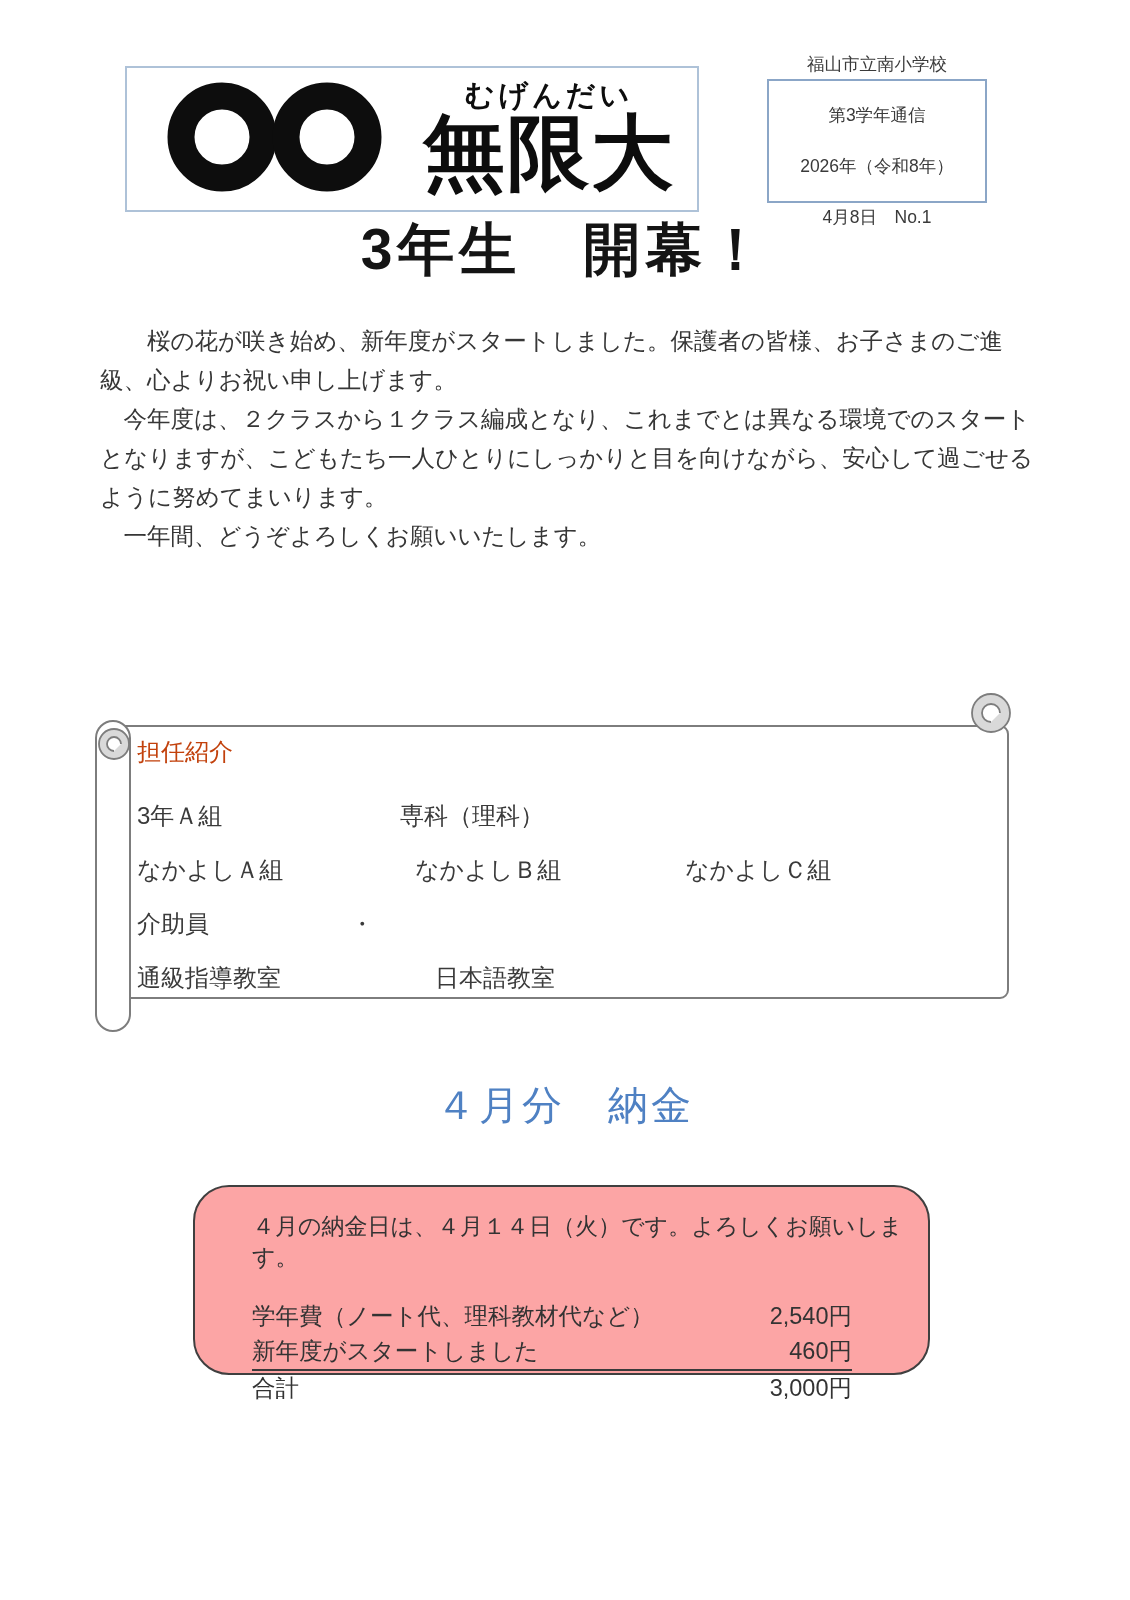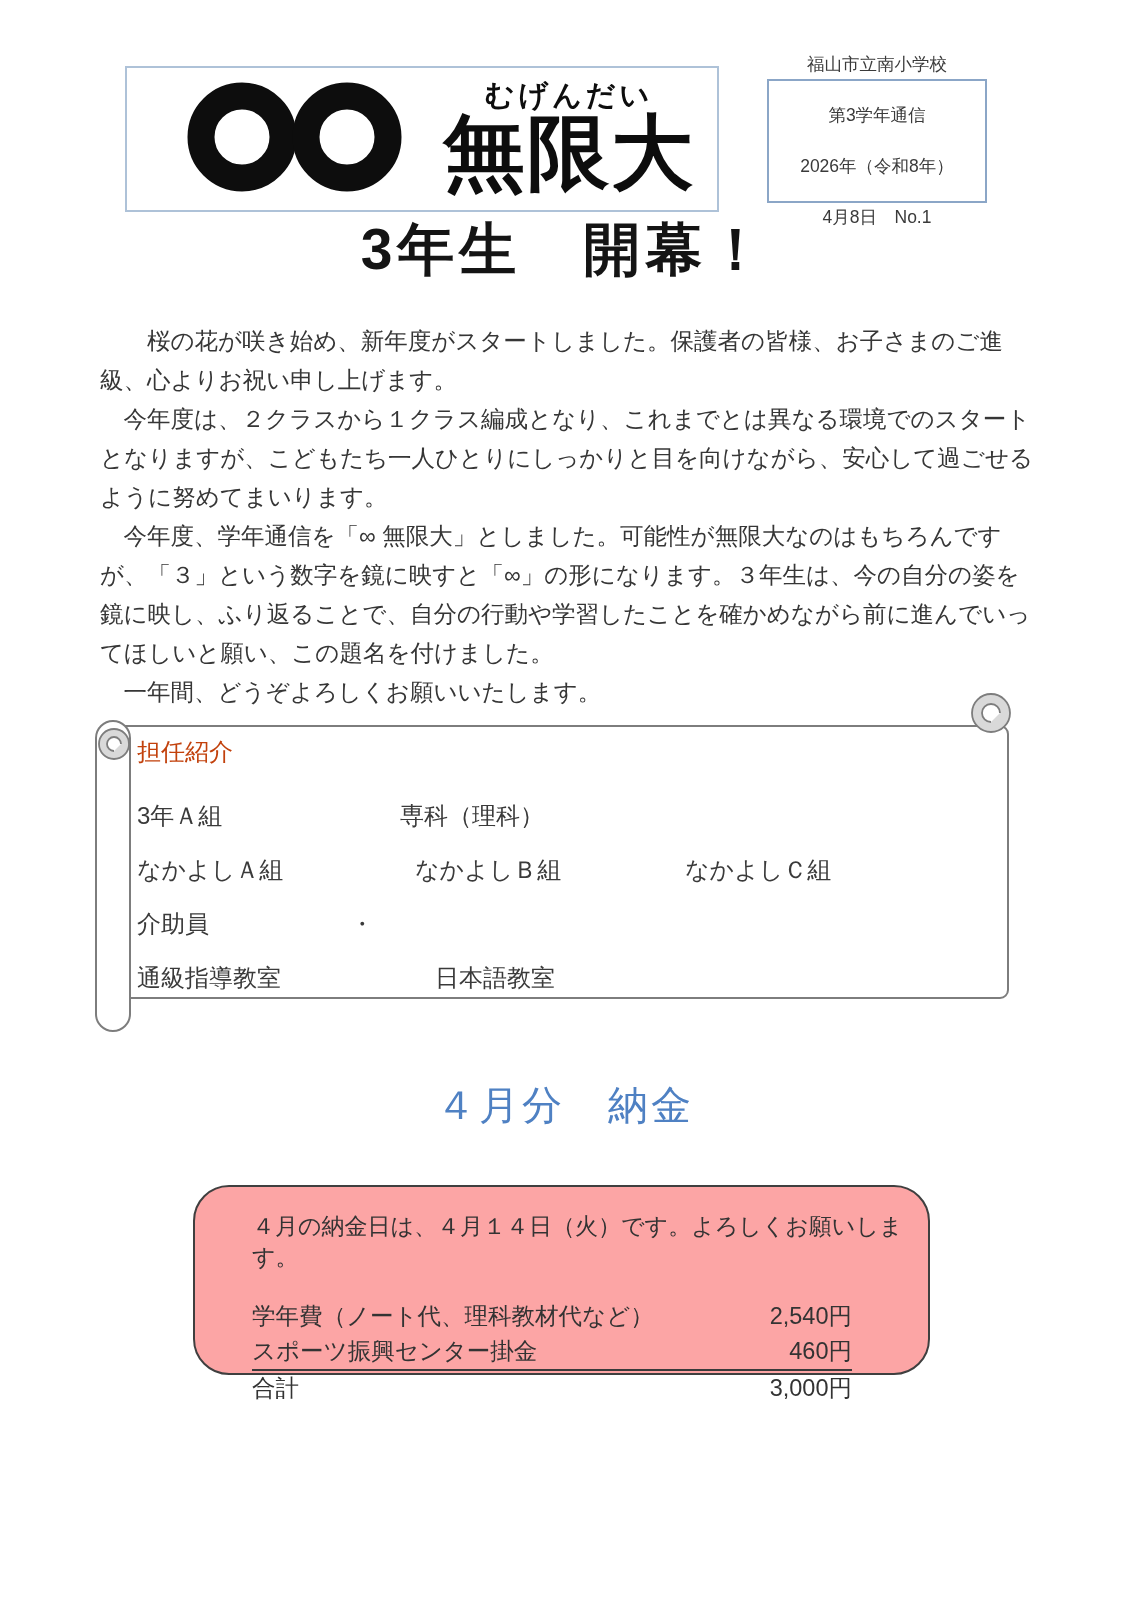--- a/index.html
+++ b/index.html
@@ -6,21 +6,21 @@
   body{
     width:1130px;height:1600px;position:relative;background:#ffffff;
     font-family:"Liberation Sans","DejaVu Sans",sans-serif;
     color:#353535;overflow:hidden;
   }
   .abs{position:absolute;}
 
   
   .logo-box{
     left:125px;top:66px;width:570px;height:142px;
-    border:2px solid #aec2d8;display:flex;align-items:center;background:#fff;padding-left:20px;
+    border:2px solid #aec2d8;display:flex;align-items:center;background:#fff;
   }
   .logo-infinity{margin-left:28px;flex:0 0 auto;}
   .logo-text{display:flex;flex-direction:column;align-items:center;margin-left:18px;}
   .logo-furigana{font-size:29px;font-weight:900;color:#0d0d0d;letter-spacing:4px;line-height:1;}
   .logo-title{font-size:82px;font-weight:900;color:#0d0d0d;letter-spacing:2px;line-height:1.05;}
 
   
   .info-box{
     left:767px;top:79px;width:216px;height:120px;
     border:2px solid #8ba6c7;background:#fff;
@@ -78,21 +78,20 @@
   <span>第3学年通信</span>
   <span>2026年（令和8年）</span>
   <span>4月8日　No.1</span>
 </div>
 
 <div class="abs headline">3年生　開幕！</div>
 
 <div class="abs intro">
   <p>　　桜の花が咲き始め、新年度がスタートしました。保護者の皆様、お子さまのご進級、心よりお祝い申し上げます。</p>
   <p>　今年度は、２クラスから１クラス編成となり、これまでとは異なる環境でのスタートとなりますが、こどもたち一人ひとりにしっかりと目を向けながら、安心して過ごせるように努めてまいります。</p>
-  <p>　今年度、学年通信を「∞ 無限大」としました。可能性が無限大なのはもちろんですが、「３」という数字を鏡に映すと「∞」の形になります。３年生は、今の自分の姿を鏡に映し、ふり返ることで、自分の行動や学習したことを確かめながら前に進んでいってほしいと願い、この題名を付けました。</p>
   <p>　一年間、どうぞよろしくお願いいたします。</p>
 </div>
 
 <div class="abs scroll-shape">
   <svg width="935" height="350" viewBox="0 0 935 350">
 
     <rect x="25" y="33" width="895" height="272" rx="8" fill="#ffffff" stroke="#7d7d7d" stroke-width="2"></rect>
 
     <circle cx="903" cy="20" r="19" fill="#d9d9d9" stroke="#7d7d7d" stroke-width="1.8"></circle>
     <path d="M912 20 a9 9 0 1 0 -9 9" fill="#ffffff" stroke="#7d7d7d" stroke-width="1.8"></path>
@@ -121,21 +120,21 @@
 <div class="abs pay-title" style="color:#4f81c3;">４月分　納金</div>
 
 <div class="abs pay-box">
   <div class="pay-note">４月の納金日は、４月１４日（火）です。よろしくお願いします。</div>
   <div class="pay-rows">
     <div class="pay-row">
       <span>学年費（ノート代、理科教材代など）</span>
       <span class="pay-amount">2,540円</span>
     </div>
     <div class="pay-row underlined">
-      <span>スポーツ振興センター掛金</span>
+      <span>新年度がスタートしました</span>
       <span class="pay-amount">460円</span>
     </div>
     <div class="pay-row">
       <span>合計</span>
       <span class="pay-amount">3,000円</span>
     </div>
   </div>
 </div>
 
 </body></html>

